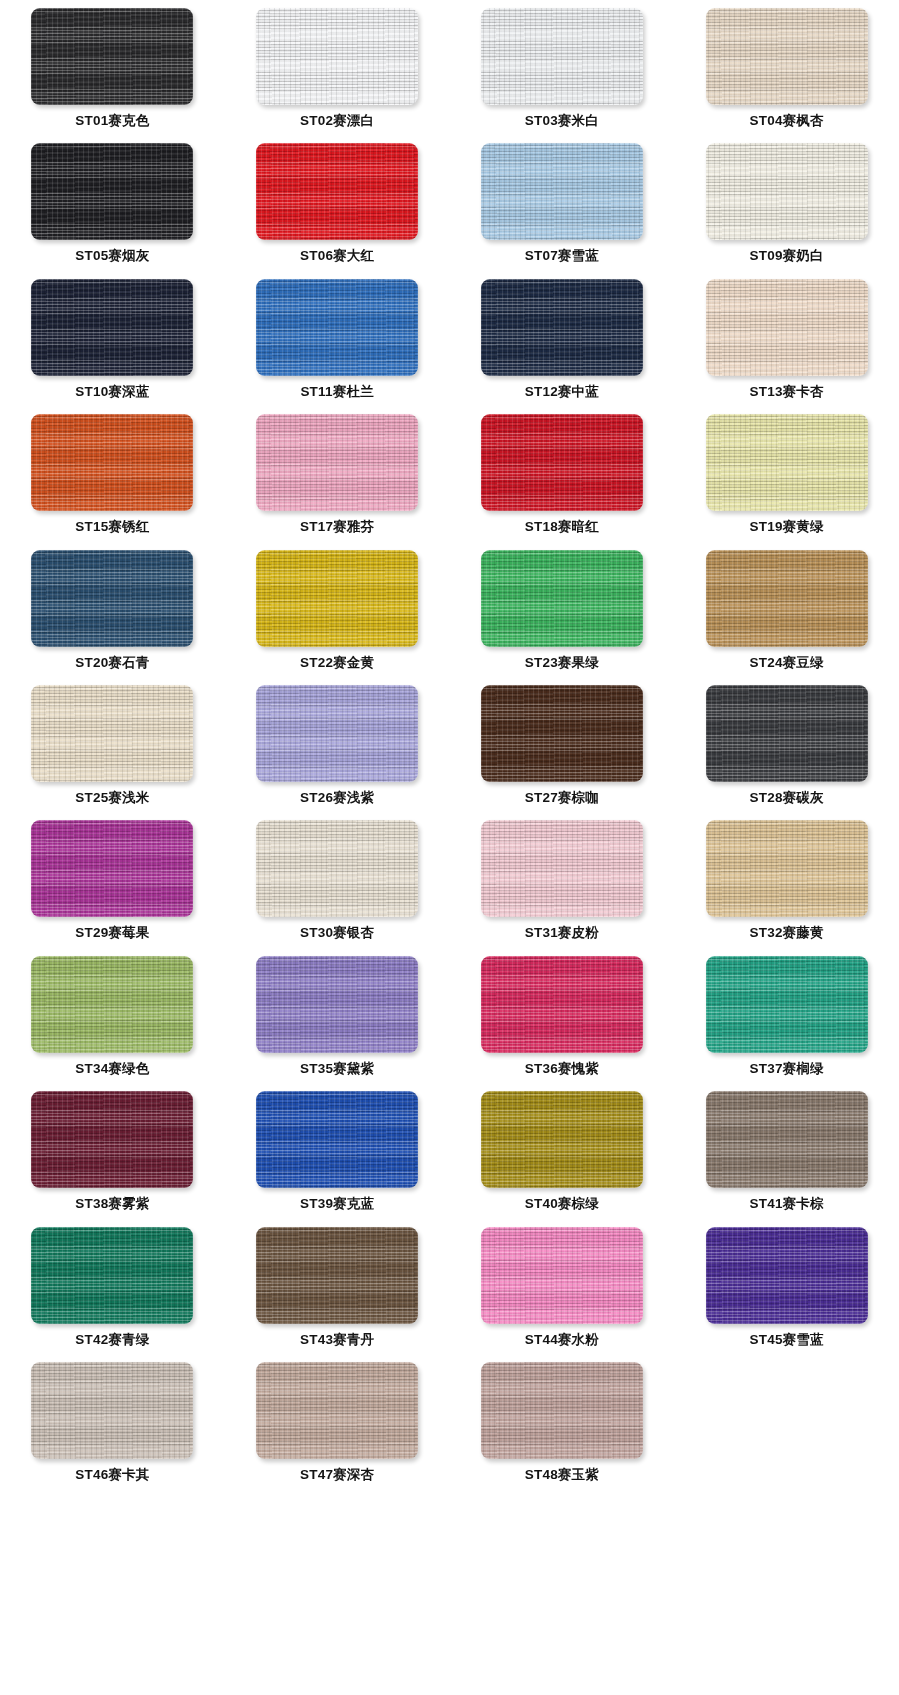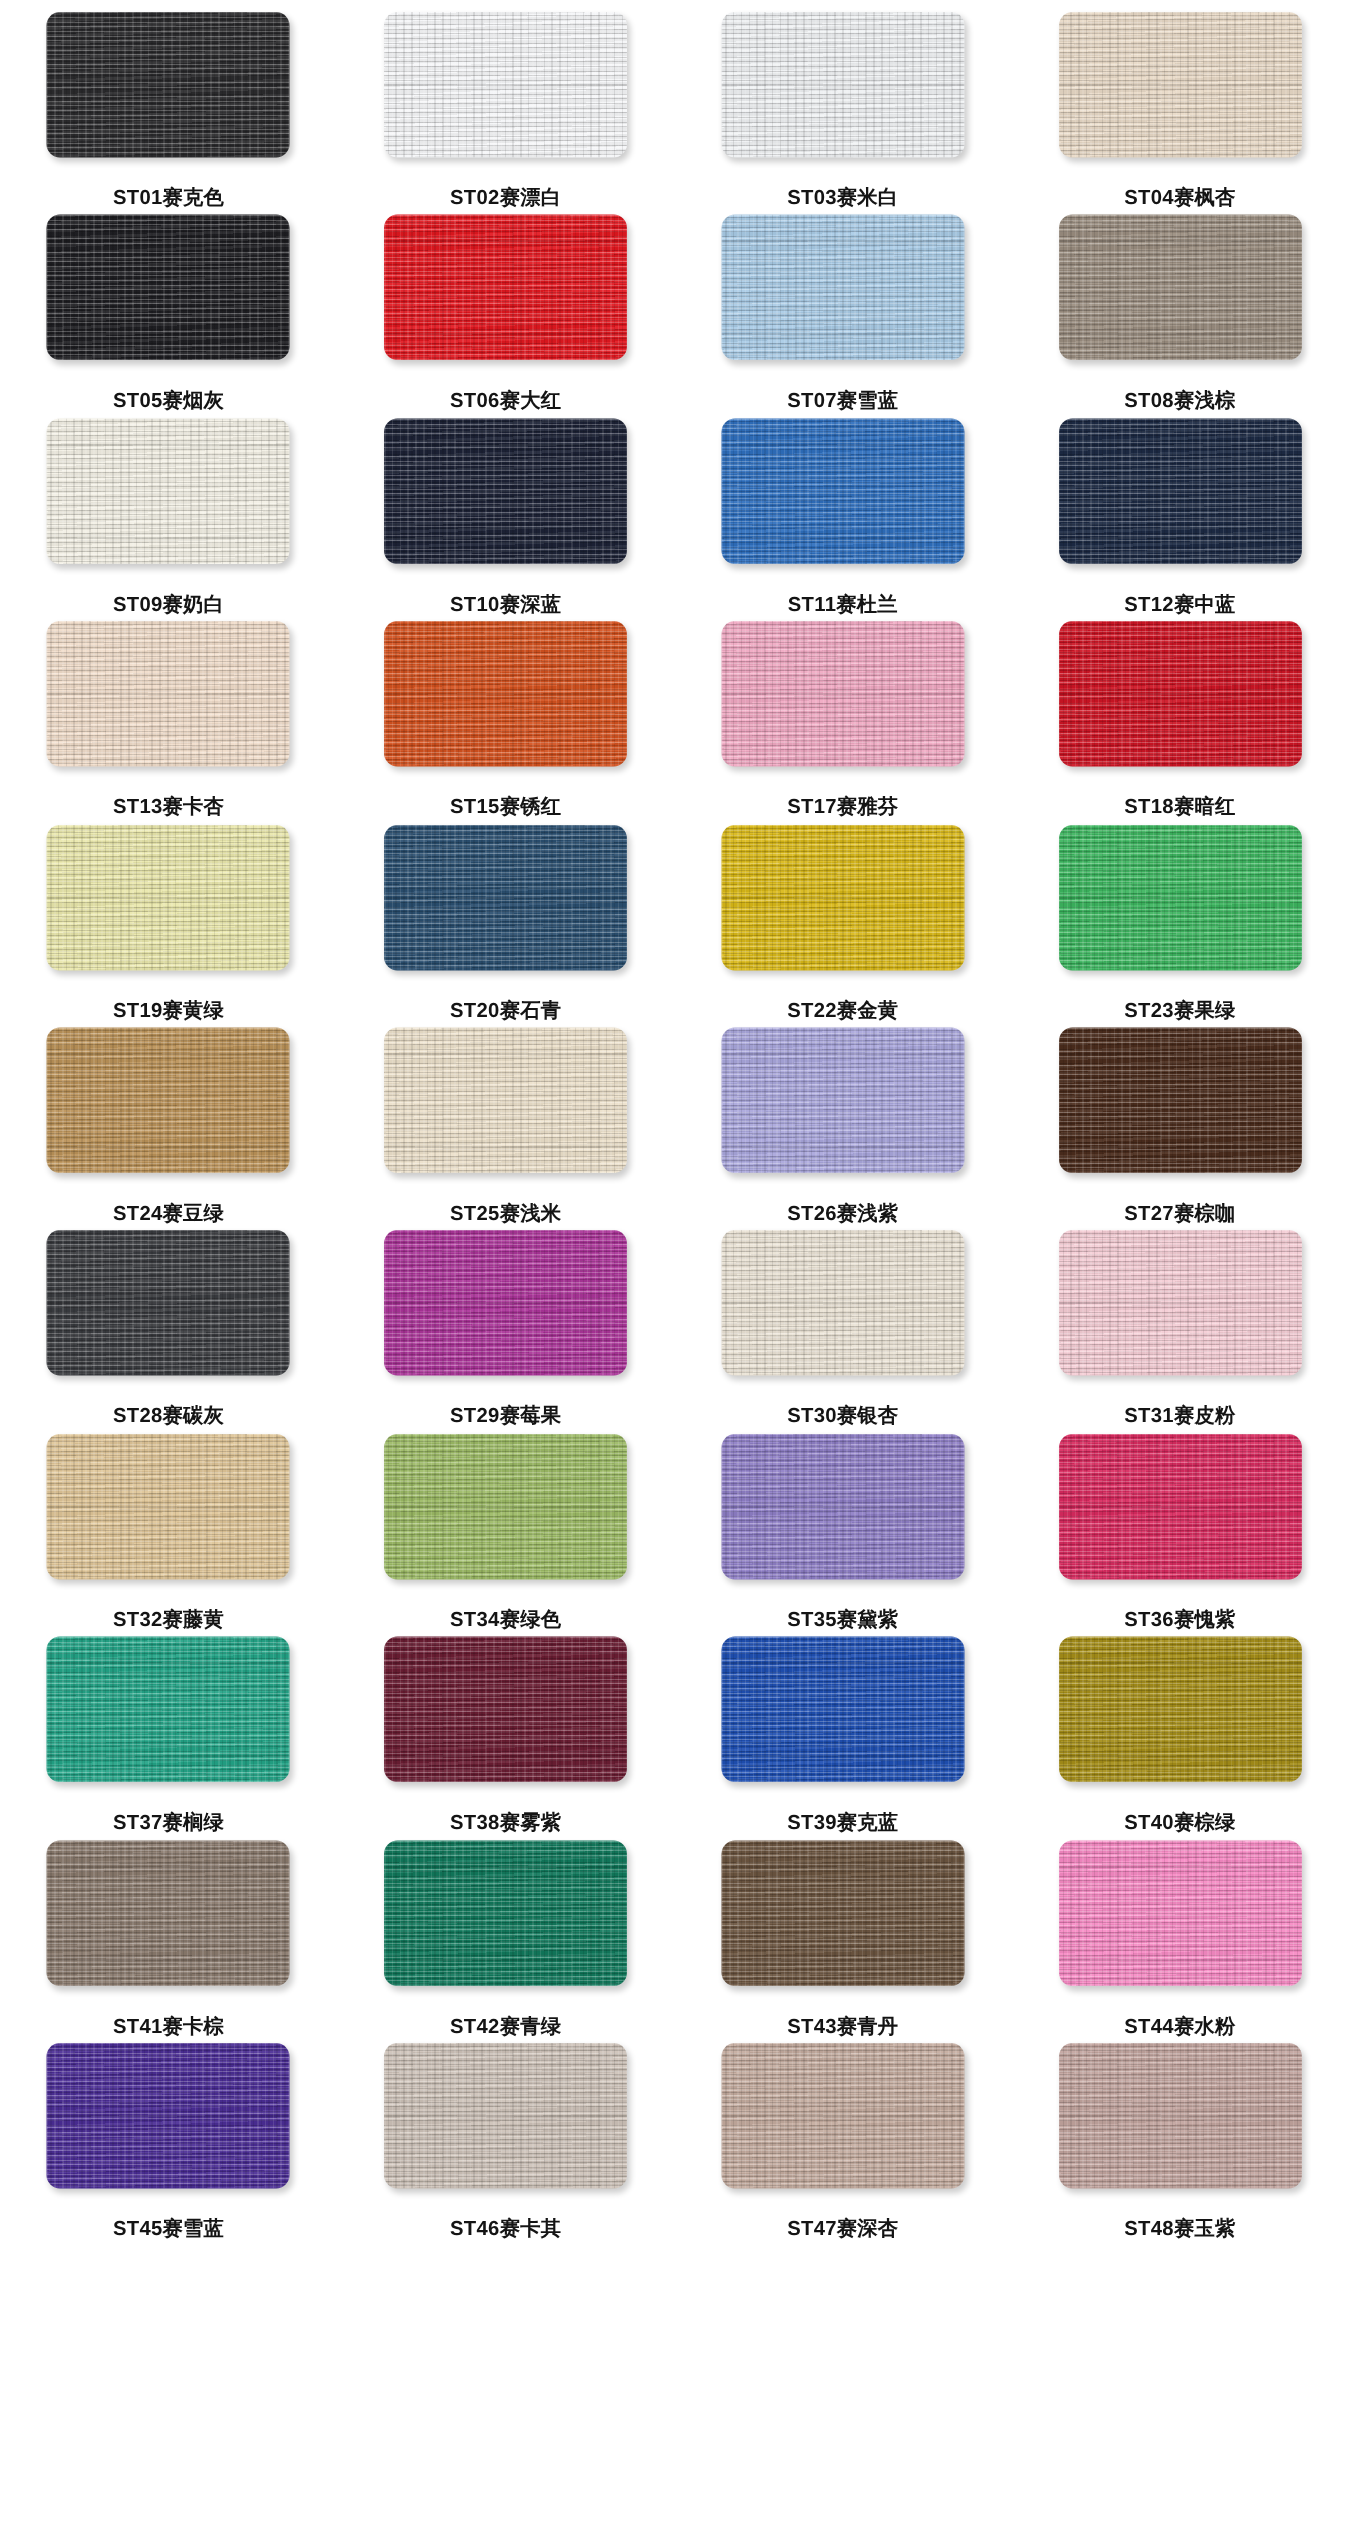--- a/index.html
+++ b/index.html
@@ -88,21 +88,21 @@
         178deg,
         rgba(255,255,255,0.07) 0px,
         rgba(255,255,255,0.07) 2px,
         rgba(0,0,0,0.05) 2px,
         rgba(0,0,0,0.05) 5px
       );
     pointer-events: none;
   }
 
   .chip-label {
-    margin-top: 20px;
+    margin-top: 9px;
     font-size: 13.5px;
     font-weight: 700;
     color: #141414;
     letter-spacing: 0.2px;
     white-space: nowrap;
     line-height: 1;
     text-align: center;
   }
 </style>
 </head>
@@ -146,26 +146,20 @@
       <div class="chip-label">ST06赛大红</div>
     </div>
     <div class="swatch-cell">
       <div class="chip-wrap">
         <div class="chip" style="background-color: rgb(169, 203, 230);"></div>
       </div>
       <div class="chip-label">ST07赛雪蓝</div>
     </div>
     <div class="swatch-cell">
       <div class="chip-wrap">
-        <div class="chip" style="background-color: rgb(154, 141, 127);"></div>
-      </div>
-      <div class="chip-label">ST08赛浅棕</div>
-    </div>
-    <div class="swatch-cell">
-      <div class="chip-wrap">
         <div class="chip" style="background-color: rgb(242, 239, 228);"></div>
       </div>
       <div class="chip-label">ST09赛奶白</div>
     </div>
     <div class="swatch-cell">
       <div class="chip-wrap">
         <div class="chip" style="background-color: rgb(28, 34, 54);"></div>
       </div>
       <div class="chip-label">ST10赛深蓝</div>
     </div>

